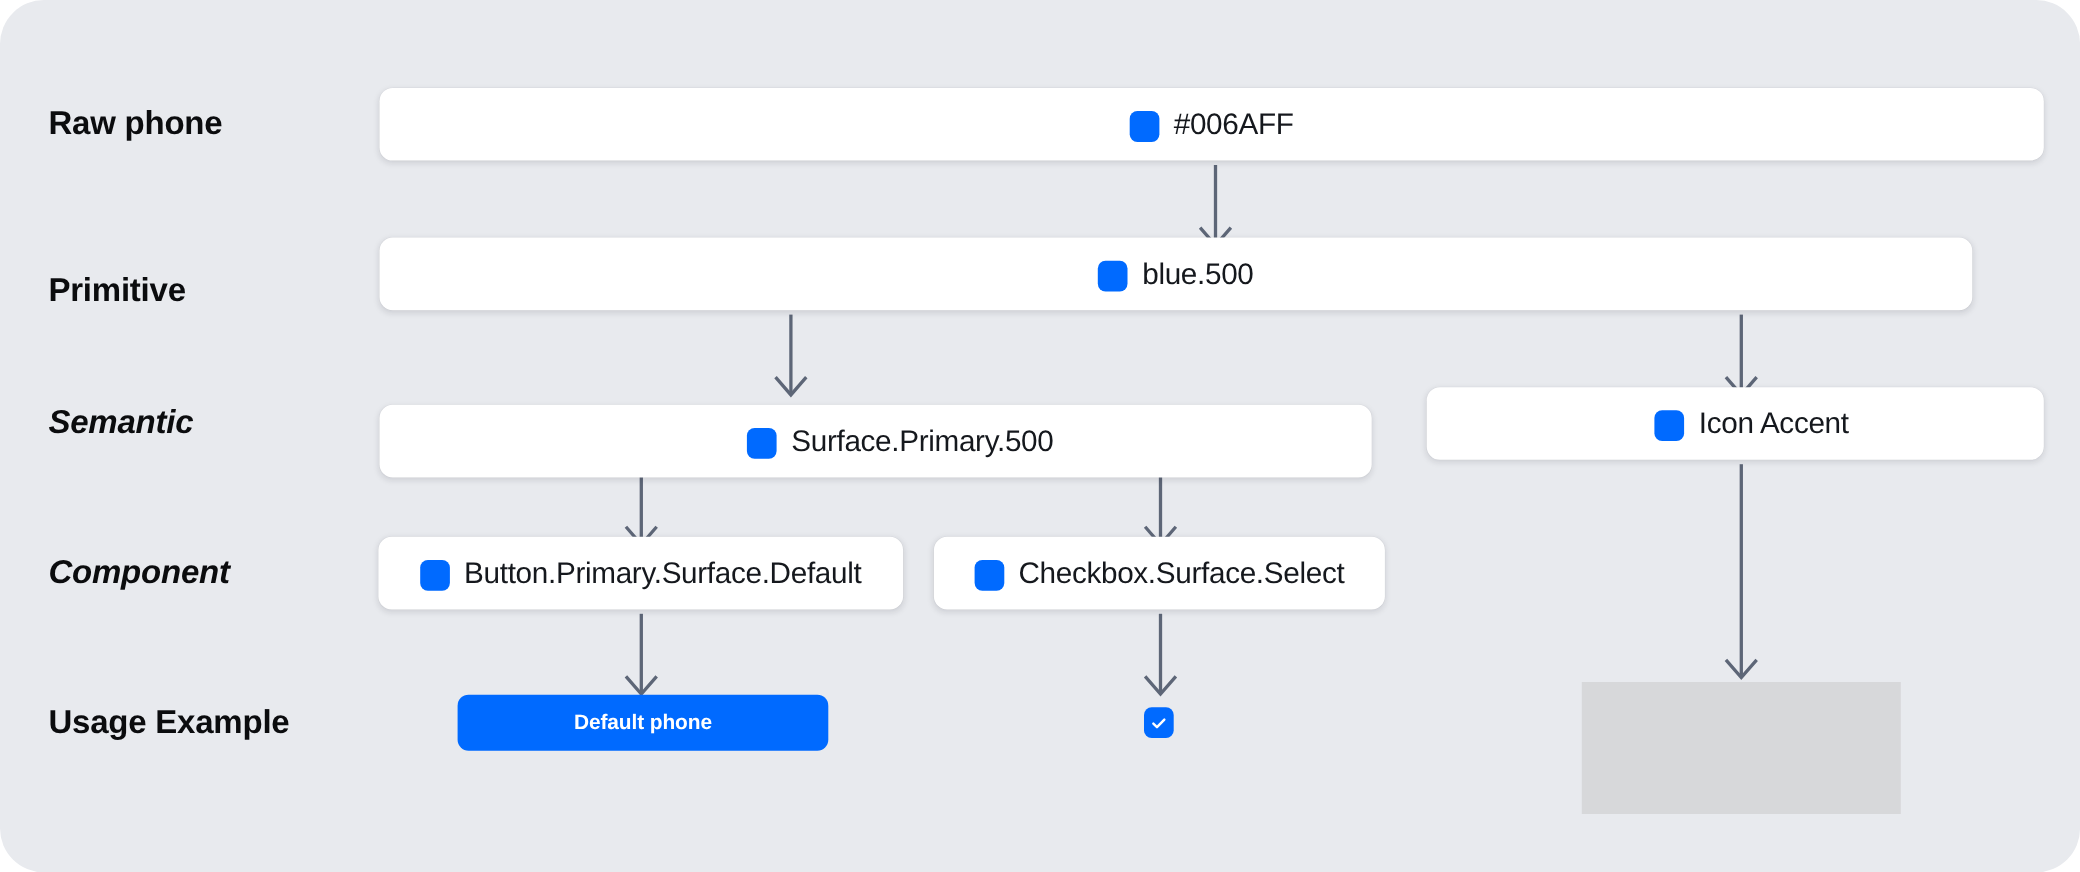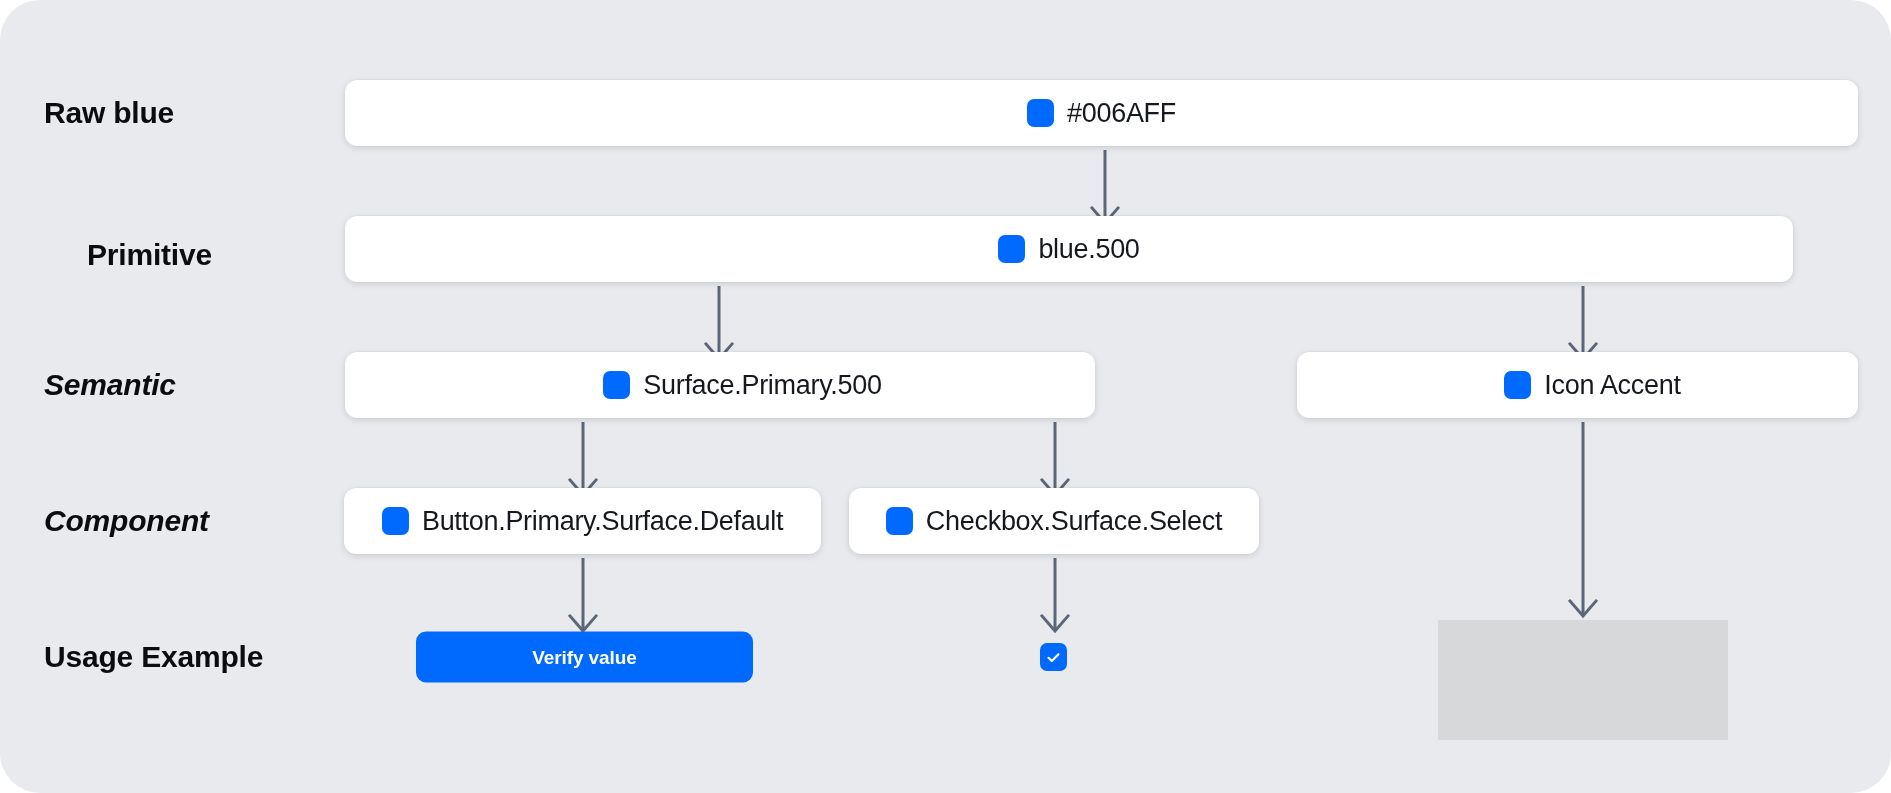--- a/index.html
+++ b/index.html
@@ -43,21 +43,21 @@
     border-radius: 12px;
     box-shadow: 0 2px 6px rgba(22, 25, 35, 0.13), 0 0 0 0.5px rgba(20, 24, 35, 0.04);
     display: flex;
     align-items: center;
     justify-content: center;
     box-sizing: border-box;
     transform: translateY(-50%);
   }
   .card-inner {
     display: flex;
-    align-items: center;
+    align-items: flex-end;
     gap: 13px;
   }
   .swatch {
     width: 27px;
     height: 28px;
     border-radius: 7px;
     flex: 0 0 auto;
   }
   .card-text {
     font-size: 27px;
@@ -118,22 +118,22 @@
     position: absolute;
     background: #d7d8da;
     transform: translateY(-50%);
   }
 </style>
 </head>
 <body>
 
 <div class="canvas">
 
-  <div class="row-label" style="top:113px;">Raw blue</div>
-  <div class="row-label" style="top:255px;margin-left:43px;">Primitive</div>
+  <div class="row-label" style="top:113px;">Raw phone</div>
+  <div class="row-label" style="top:265px;">Primitive</div>
   <div class="row-label" style="top:385px;font-style:italic;">Semantic</div>
   <div class="row-label" style="top:521px;font-style:italic;">Component</div>
   <div class="row-label" style="top:657px;">Usage Example</div>
 
   <svg class="arrow" style="left:1090px; top:150px; width:60px; height:90px;">
     <line x1="15" y1="0" x2="15" y2="72"></line>
     <polyline points="2,58 15,73 28,58"></polyline>
   </svg>
 
   <svg class="arrow" style="left:704px; top:286px; width:60px; height:90px;">
@@ -178,21 +178,21 @@
     </div>
   </div>
 
   <div class="card" style="left:345px; top:249px; width:1448px; height:66px;">
     <div class="card-inner">
       <span class="swatch" style="background:#006aff;"></span>
       <span class="card-text">blue.500</span>
     </div>
   </div>
 
-  <div class="card" style="left:345px; top:385px; width:750px; height:66px;padding-left:45px;">
+  <div class="card" style="left:345px; top:401px; width:902px; height:66px;padding-left:45px;">
     <div class="card-inner">
       <span class="swatch" style="background:#006aff;"></span>
       <span class="card-text">Surface.Primary.500</span>
     </div>
   </div>
 
   <div class="card" style="left:1297px; top:385px; width:561px; height:66px;padding-left:30px;">
     <div class="card-inner">
       <span class="swatch" style="background:#006aff;"></span>
       <span class="card-text">Icon Accent</span>
@@ -206,21 +206,21 @@
     </div>
   </div>
 
   <div class="card" style="left:849px; top:521px; width:410px; height:66px;">
     <div class="card-inner">
       <span class="swatch" style="background:#006aff;"></span>
       <span class="card-text">Checkbox.Surface.Select</span>
     </div>
   </div>
 
-  <button class="usage-button" style="left:416px; top:657px; width:337px; height:51px; background:#006aff;">Verify value</button>
+  <button class="usage-button" style="left:416px; top:657px; width:337px; height:51px; background:#006aff;">Default phone</button>
 
   <div class="usage-checkbox" style="left:1040px; top:657px; background:#006aff;">
     <svg width="17" height="17" viewBox="0 0 17 17">
       <polyline points="3.5,8.8 6.8,12 13.5,5.2" fill="none" stroke="#ffffff" stroke-width="2.2" stroke-linecap="round" stroke-linejoin="round"></polyline>
     </svg>
   </div>
 
   <div class="usage-placeholder" style="left:1438px; top:680px; width:290px; height:120px; background:#d7d8da;"></div>
 
 </div>

